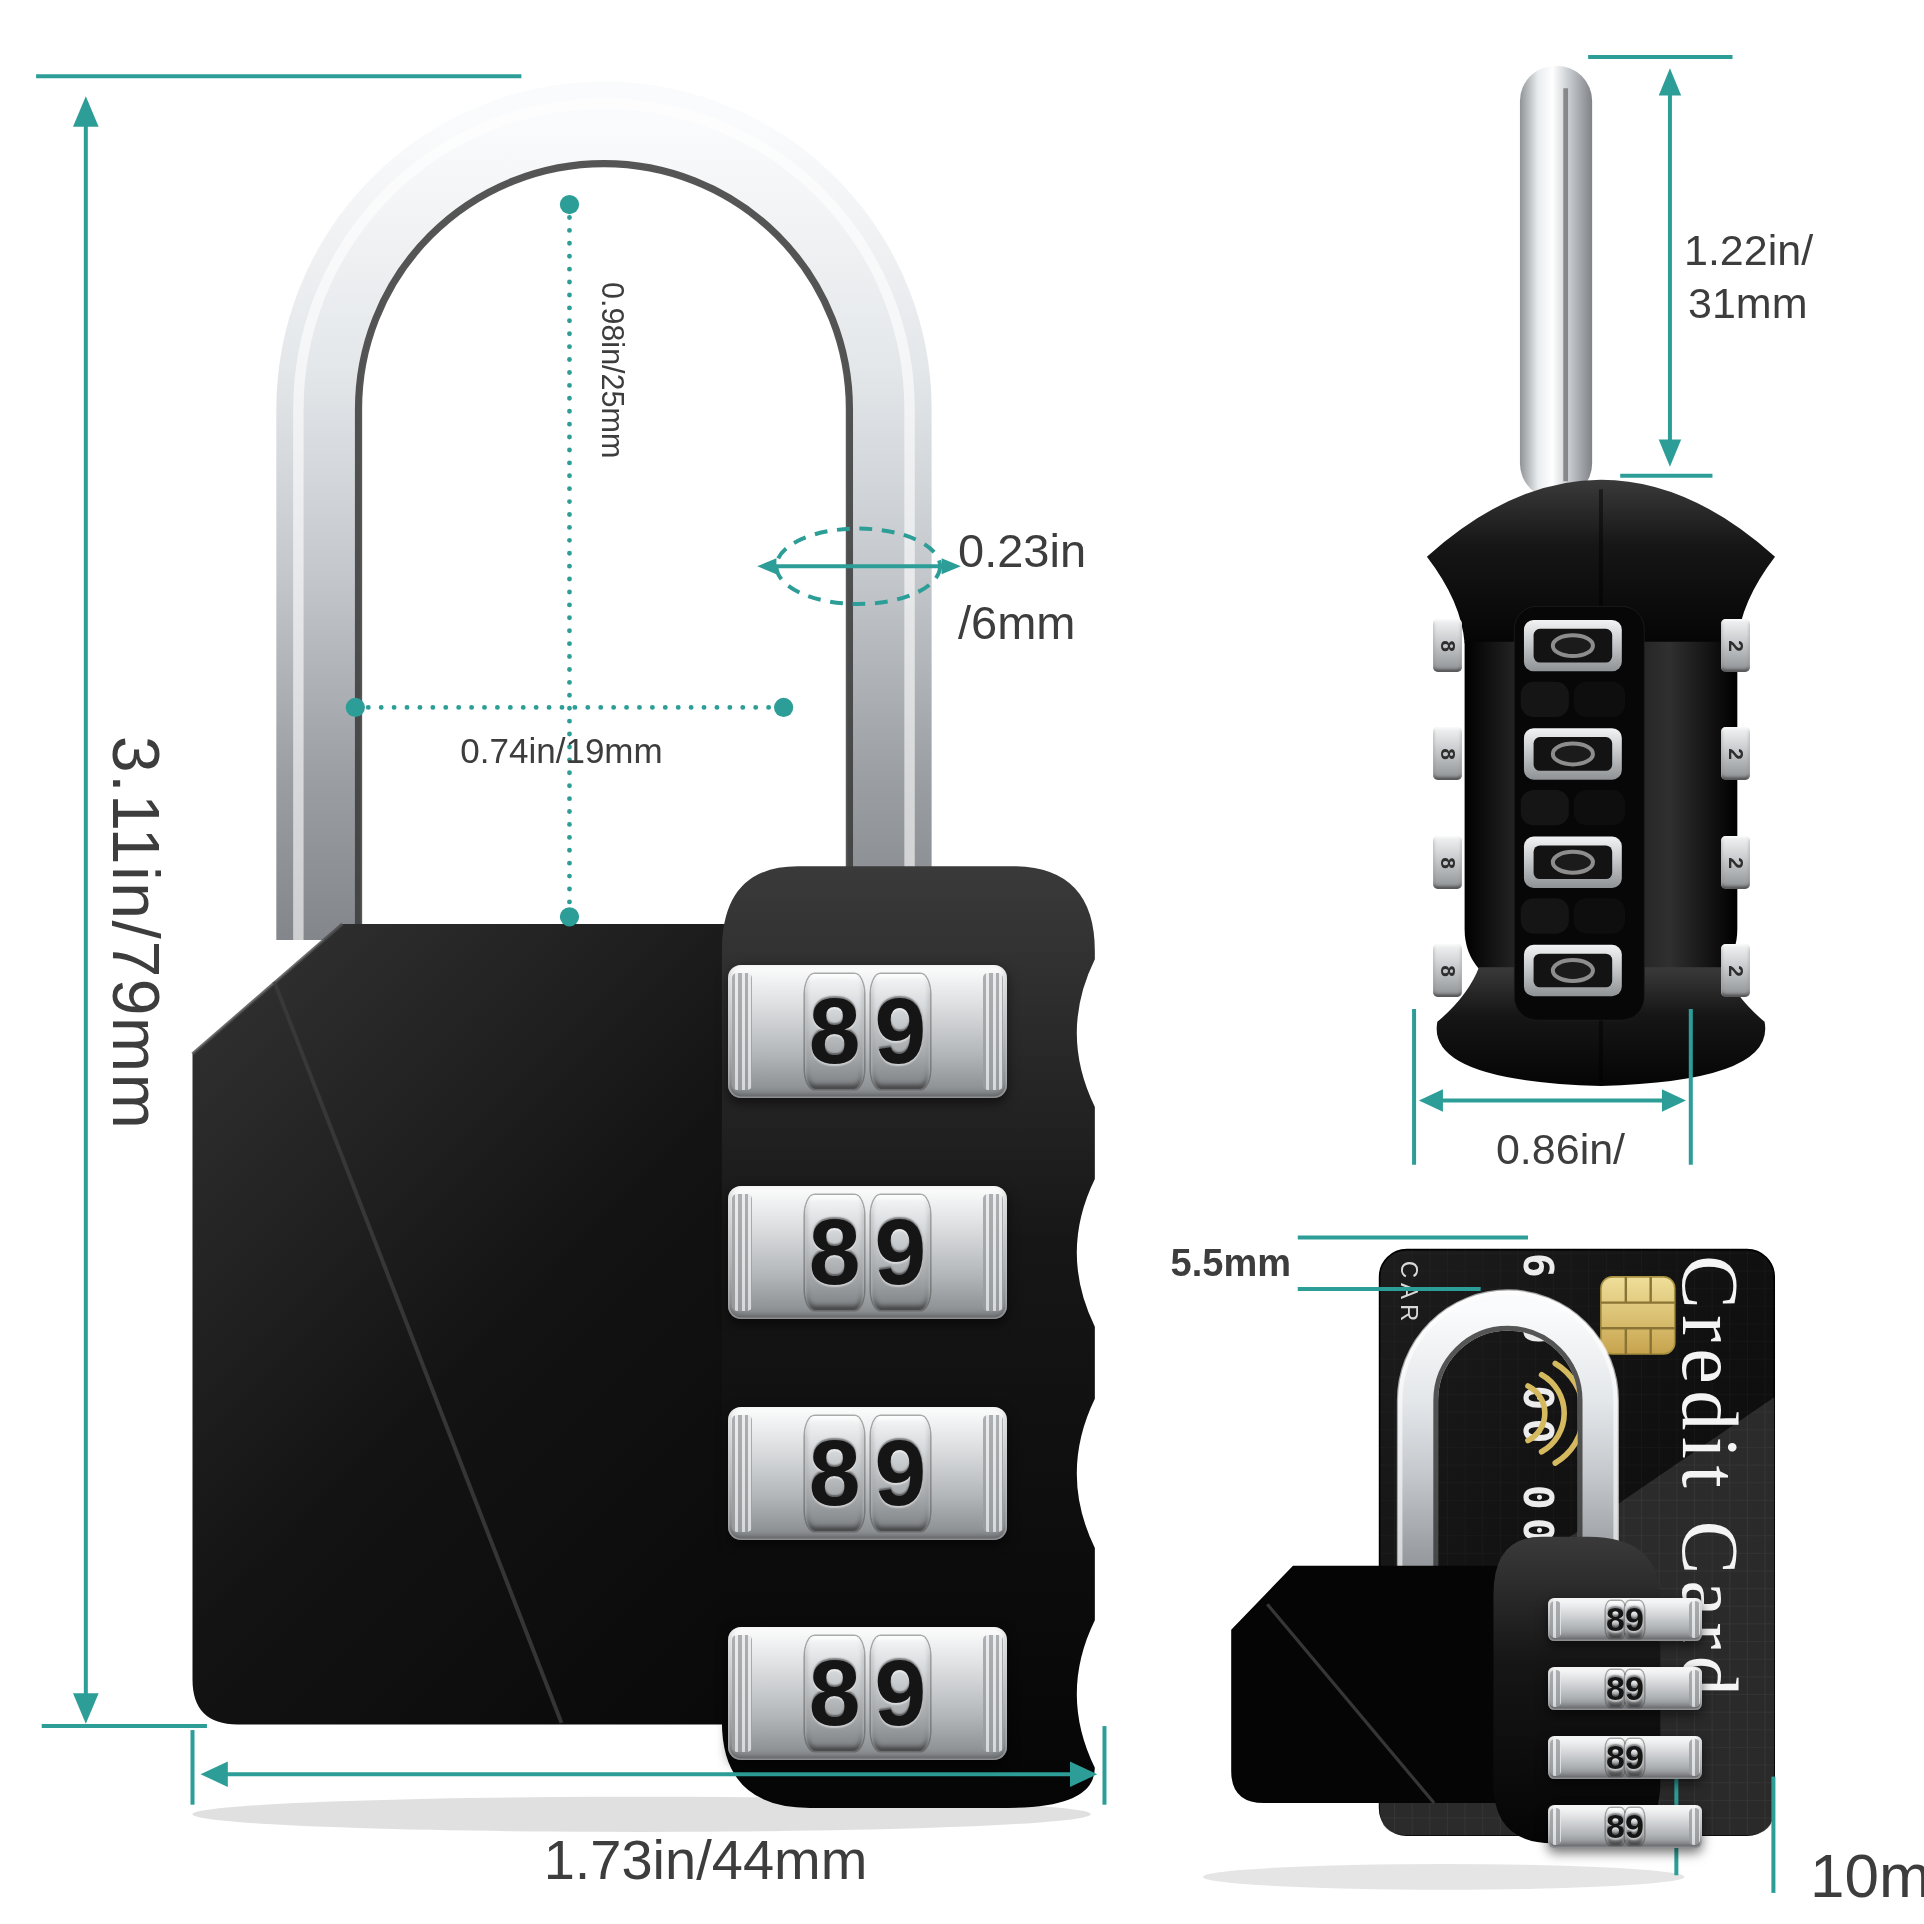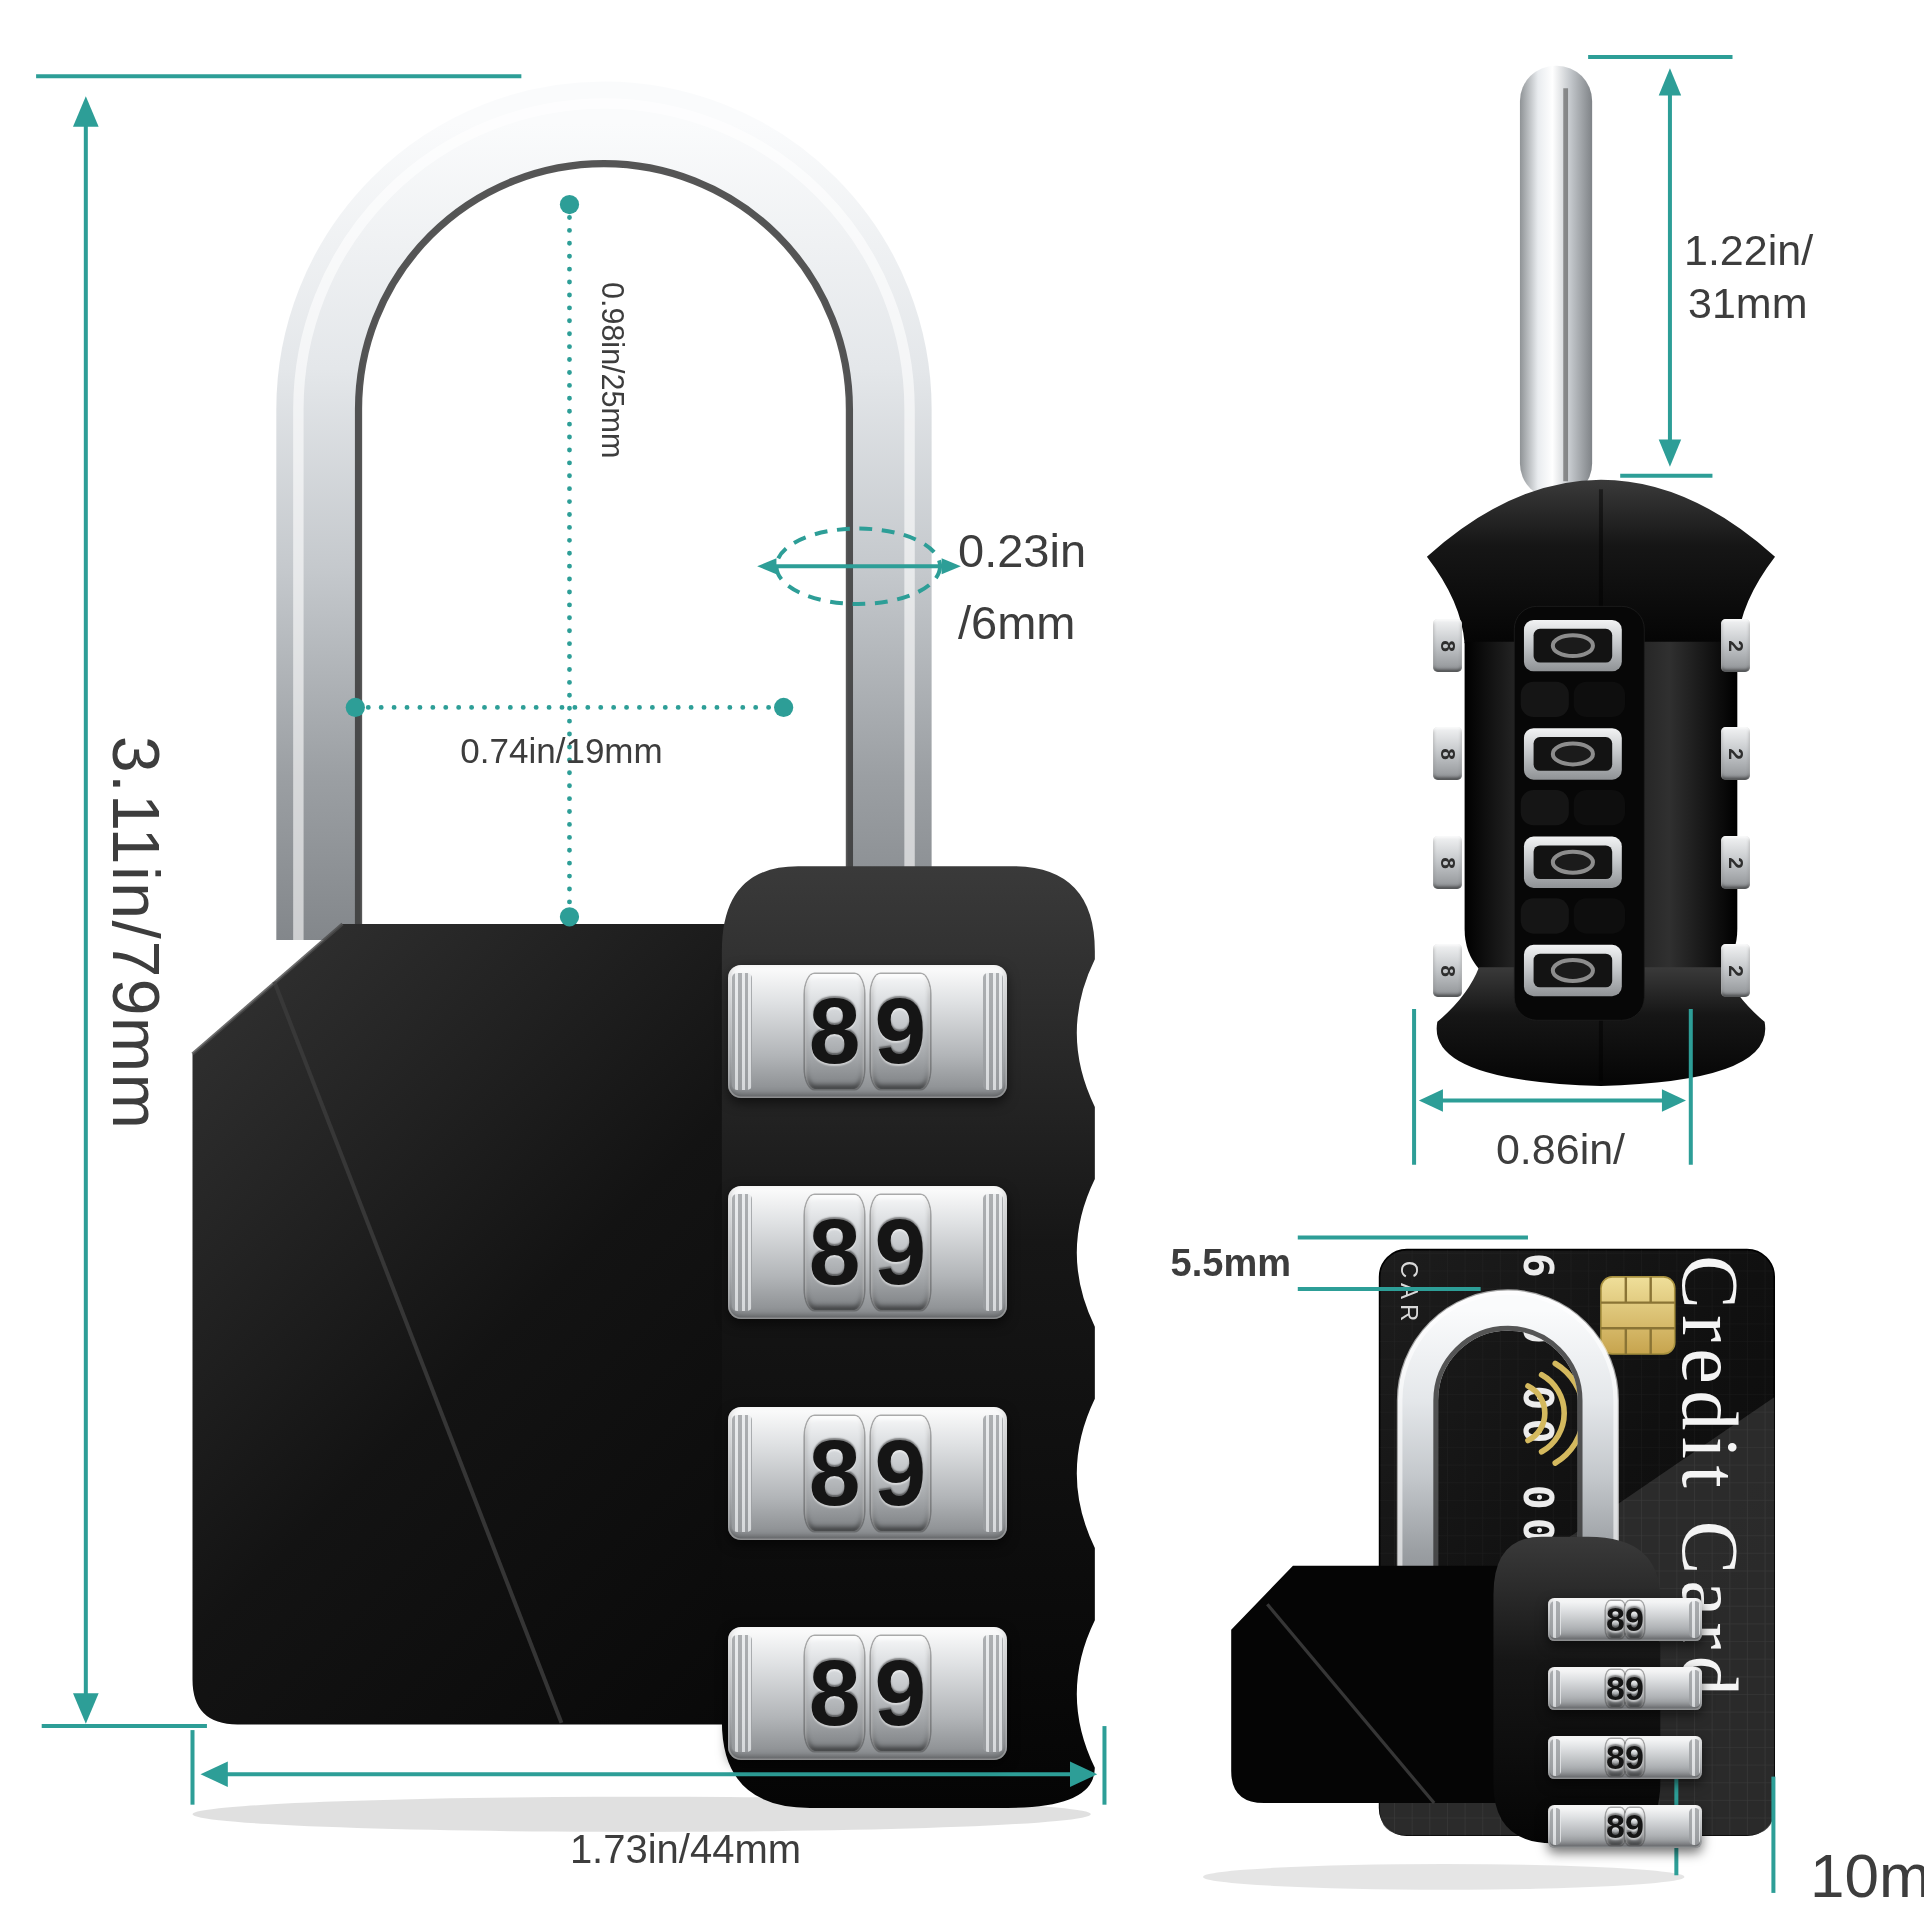--- a/index.html
+++ b/index.html
@@ -235,21 +235,21 @@
 
 <div class="label rot90" style="left:170px;top:736px;width:413px;height:69px;line-height:69px;font-size:66px;letter-spacing:1.6px;">3.11in/79mm</div>
 
 <div class="label rot90" style="left:629px;top:282px;width:186px;height:32px;line-height:32px;font-size:30.5px;">0.98in/25mm</div>
 
 <div class="label ctr" style="left:385px;top:731px;width:353px;font-size:35px;">0.74in/19mm</div>
 
 <div class="label" style="left:958px;top:523px;font-size:47px;">0.23in</div>
 <div class="label" style="left:958px;top:595px;font-size:47px;">/6mm</div>
 
-<div class="label ctr" style="left:429px;top:1827px;width:513px;font-size:40px;">1.73in/44mm</div>
+<div class="label ctr" style="left:449px;top:1827px;width:513px;font-size:56px;">1.73in/44mm</div>
 
 <div class="label" style="left:1684px;top:226px;font-size:43px;">1.22in/</div>
 <div class="label" style="left:1688px;top:279px;font-size:43px;">31mm</div>
 
 <div class="label ctr" style="left:1400px;top:1125px;width:321px;font-size:43px;">0.86in/</div>
 
 <div class="label" style="left:1121px;top:1242px;width:170px;font-size:38px;text-align:right;font-weight:bold;">5.5mm</div>
 <div class="label" style="left:1810px;top:1840px;font-size:62px;">10mm</div>
 
 <div class="dial-row big" style="left:728px;top:965px;width:279px;height:133px;">

